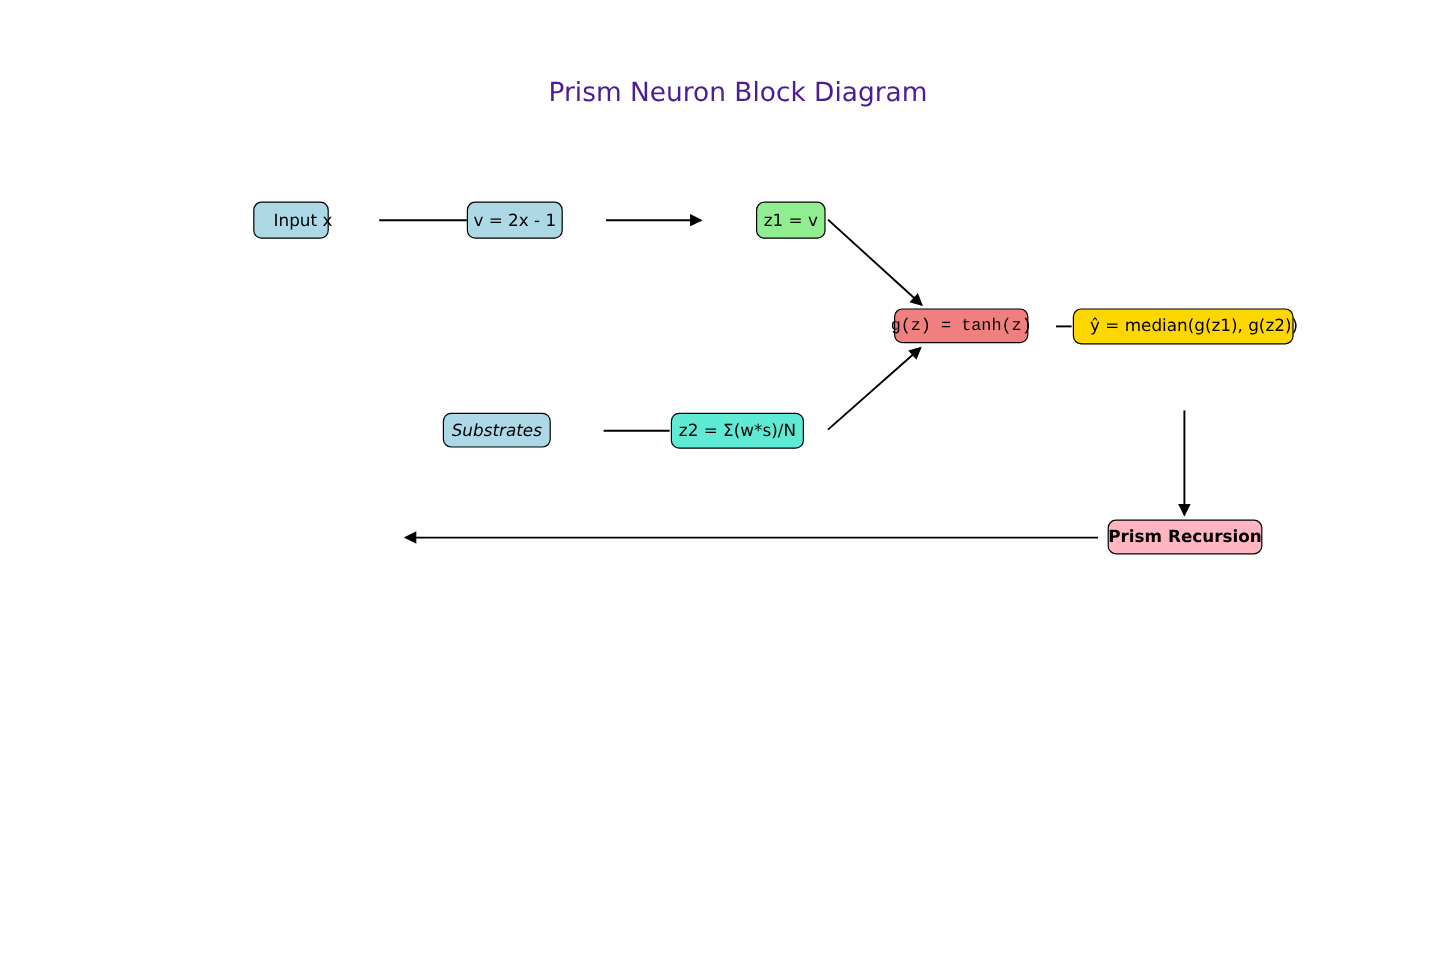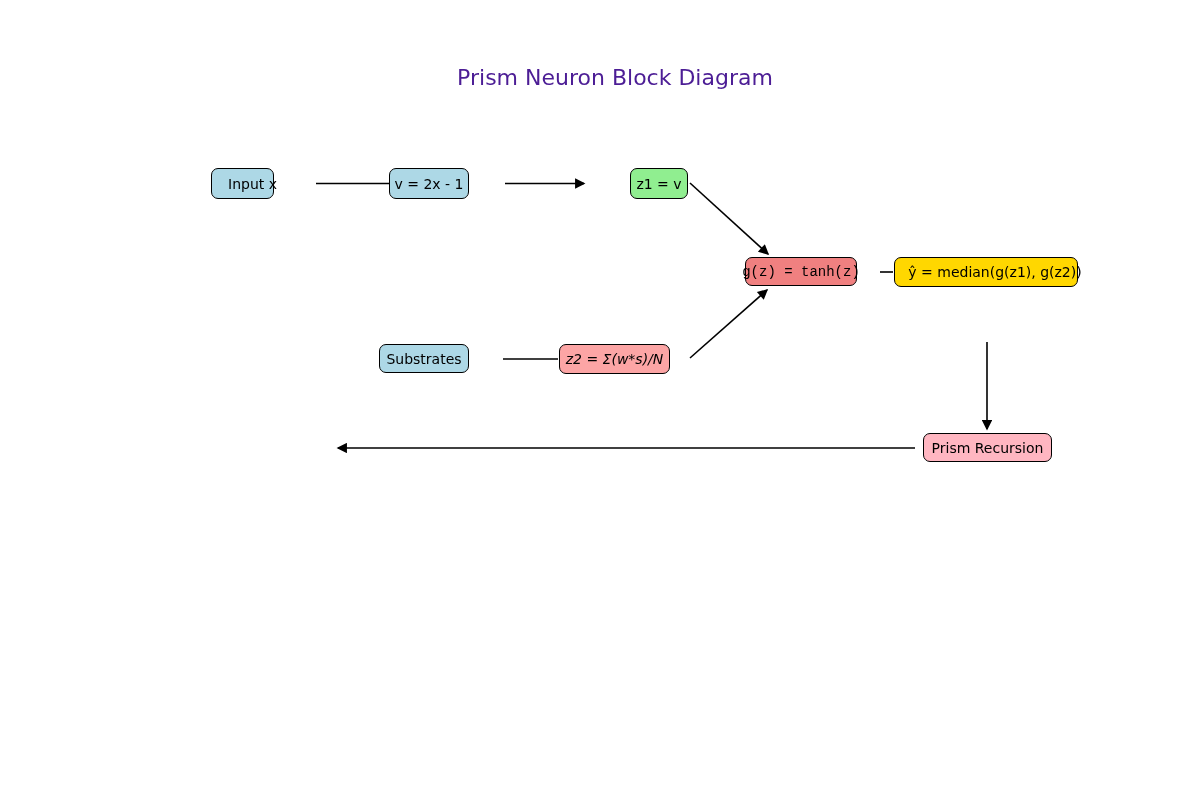--- a/index.html
+++ b/index.html
@@ -79,19 +79,19 @@
   <div class="node" style="left: 211px; top: 168px; width: 63px; height: 31px; background-color: rgb(173, 216, 230); padding-left: 20px;">Input x</div>
 
   <div class="node" style="left: 389px; top: 168px; width: 80px; height: 31px; background-color: rgb(173, 216, 230);">v = 2x - 1</div>
 
   <div class="node" style="left: 587px; top: 168px; width: 58px; height: 31px; background-color: rgb(144, 238, 144); margin-left: 43px;">z1 = v</div>
 
   <div class="node" style="left: 745px; top: 257px; width: 112px; height: 29px; background-color: rgb(240, 128, 128); font-family: Liberation Mono, monospace;">g(z) = tanh(z)</div>
 
   <div class="node" style="left: 894px; top: 257px; width: 184px; height: 30px; background-color: rgb(255, 215, 0); padding-left: 18px;">ŷ = median(g(z1), g(z2))</div>
 
-  <div class="node" style="left: 379px; top: 344px; width: 90px; height: 29px; background-color: rgb(173, 216, 230);">Substrates</div>
+  <div class="node" style="left: 369px; top: 344px; width: 90px; height: 29px; background-color: rgb(173, 216, 230); font-style: italic;">Substrates</div>
 
-  <div class="node" style="left: 559px; top: 344px; width: 111px; height: 30px; background-color: #fca5a5; font-style: italic;">z2 = Σ(w*s)/N</div>
+  <div class="node" style="left: 559px; top: 344px; width: 111px; height: 30px; background-color: #5eead4;">z2 = Σ(w*s)/N</div>
 
-  <div class="node" style="left: 923px; top: 433px; width: 129px; height: 29px; background-color: rgb(255, 182, 193);">Prism Recursion</div>
+  <div class="node" style="left: 923px; top: 433px; width: 129px; height: 29px; background-color: rgb(255, 182, 193); font-weight: bold;">Prism Recursion</div>
 
 </div>
 
 </body></html>

